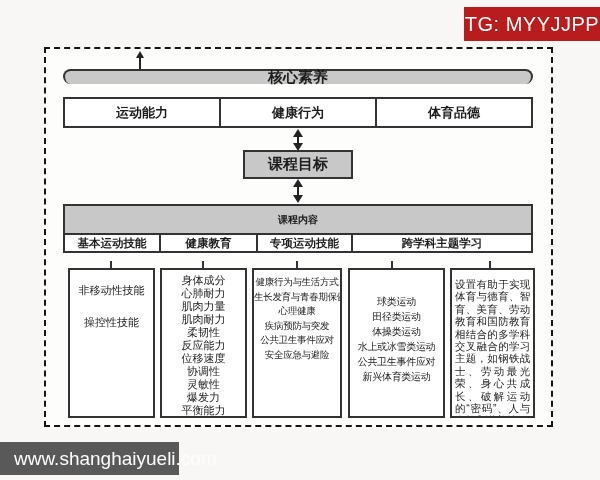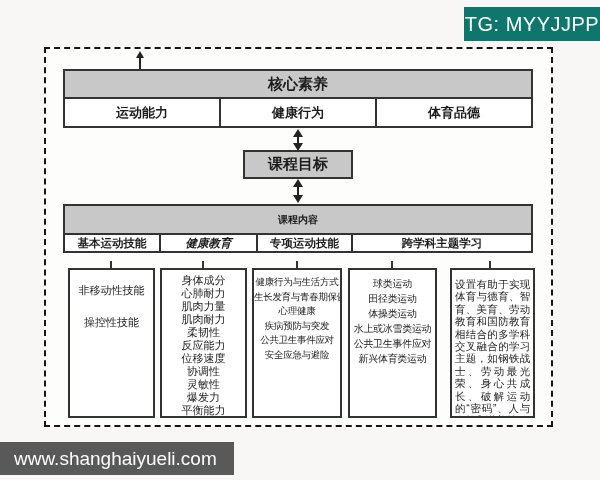--- a/index.html
+++ b/index.html
@@ -6,65 +6,65 @@
   body{
     width:600px;height:480px;position:relative;overflow:hidden;
     background:#f8f7f5;
     font-family:"Liberation Sans","DejaVu Sans",sans-serif;
     color:#1c1c1c;
   }
   .abs{position:absolute;}
   
   .tg-badge{
     left:464px;top:7px;width:136px;height:34px;
-    background:#0f766e;color:#fff;
+    background:#b91c1c;color:#fff;
     display:flex;align-items:center;justify-content:center;
     font-size:20px;letter-spacing:.5px;
   }
   
   .site-bar{
-    left:0;top:442px;width:234px;height:33px;
+    left:0;top:442px;width:179px;height:33px;
     background:#595959;color:#fdfdfd;
     display:flex;align-items:center;
     padding-left:14px;box-sizing:border-box;
     font-size:19px;
   }
   
   .frame{
     left:44px;top:47px;width:509px;height:380px;
     border:2px dashed #151515;box-sizing:border-box;
     background:#fdfdfc;
   }
   
   .bx{border:2px solid #333;box-sizing:border-box;background:#fff;}
   .fill{background:#c8c8c8;}
   .ctr{display:flex;align-items:center;justify-content:center;}
   
-  .core-head{left:63px;top:69px;width:470px;height:29px;font-size:15px;font-weight:bold;border-bottom:none;}
+  .core-head{left:63px;top:69px;width:470px;height:15px;font-size:15px;font-weight:bold;border-bottom:none;border-radius:11px;}
   .core-row{left:63px;top:97px;width:470px;height:31px;display:flex;}
   .core-cell{flex:1;border-right:2px solid #333;display:flex;align-items:center;justify-content:center;font-size:13px;font-weight:bold;}
   .core-cell:last-child{border-right:none;}
   
   .goal-box{left:243px;top:150px;width:110px;height:29px;font-size:15px;font-weight:bold;background:#c8c8c8;}
   
   .content-head{left:63px;top:204px;width:470px;height:30px;font-size:10px;font-weight:bold;border-bottom:none;}
   .content-row{left:63px;top:233px;width:470px;height:20px;display:flex;}
   .content-cell{border-right:2px solid #333;display:flex;align-items:center;justify-content:center;font-size:11.5px;font-weight:bold;overflow:hidden;white-space:nowrap;}
   .content-cell:last-child{border-right:none;}
-  .w1{width:94px;}.w2{width:93px;}.w3{width:95px;font-style:italic;}.w4{width:93px;}.w5{width:95px;flex:1;}
+  .w1{width:94px;}.w2{width:93px;}.w3{width:95px;}.w4{width:93px;}.w5{width:95px;flex:1;}
   
   .dbox{top:268px;height:150px;overflow:hidden;text-align:center;}
   .dbox .li{white-space:nowrap;}
   .dbox1{left:68px;width:87px;padding-top:12px;font-size:11px;}
   .dbox1 .li{line-height:16px;margin-bottom:16px;}
   .dbox2{left:160px;width:87px;padding-top:4px;font-size:11px;}
   .dbox2 .li{line-height:13px;}
   .dbox3{left:252px;width:90px;padding-top:5px;font-size:9.5px;letter-spacing:-0.3px;}
   .dbox3 .li{line-height:14.5px;}
-  .dbox4{left:348px;width:89px;padding-top:6px;font-size:10px;letter-spacing:-0.3px;}
+  .dbox4{left:348px;width:97px;padding-top:24px;font-size:10px;letter-spacing:-0.3px;}
   .dbox4 .li{line-height:15px;}
   .dbox5{left:450px;width:85px;padding:8px 3px;font-size:10.5px;line-height:12.4px;text-align:justify;text-justify:inter-ideograph;letter-spacing:-0.2px;}
   svg.overlay{position:absolute;left:0;top:0;pointer-events:none;}
 </style>
 </head>
 <body>
 
 <div class="abs tg-badge">TG: MYYJJPP</div>
 
 <div class="abs frame"></div>

